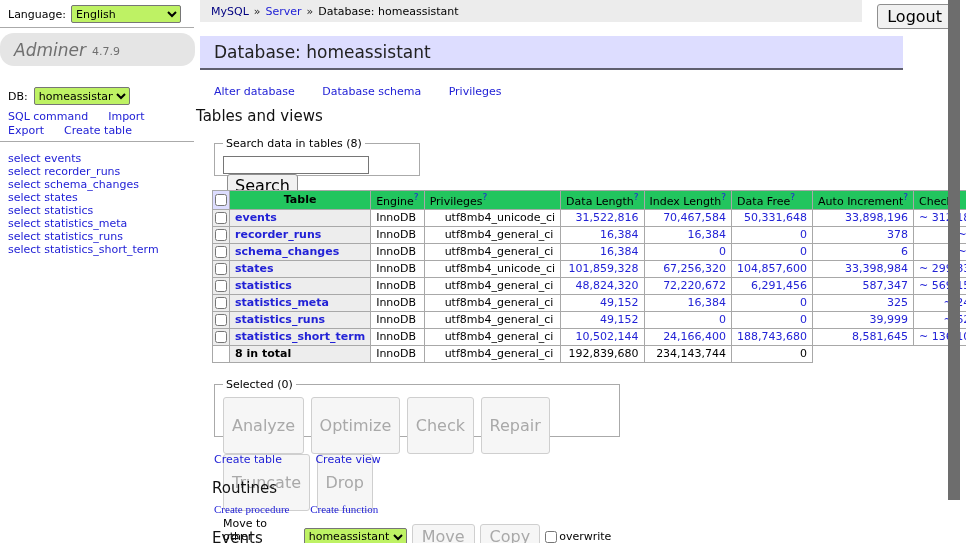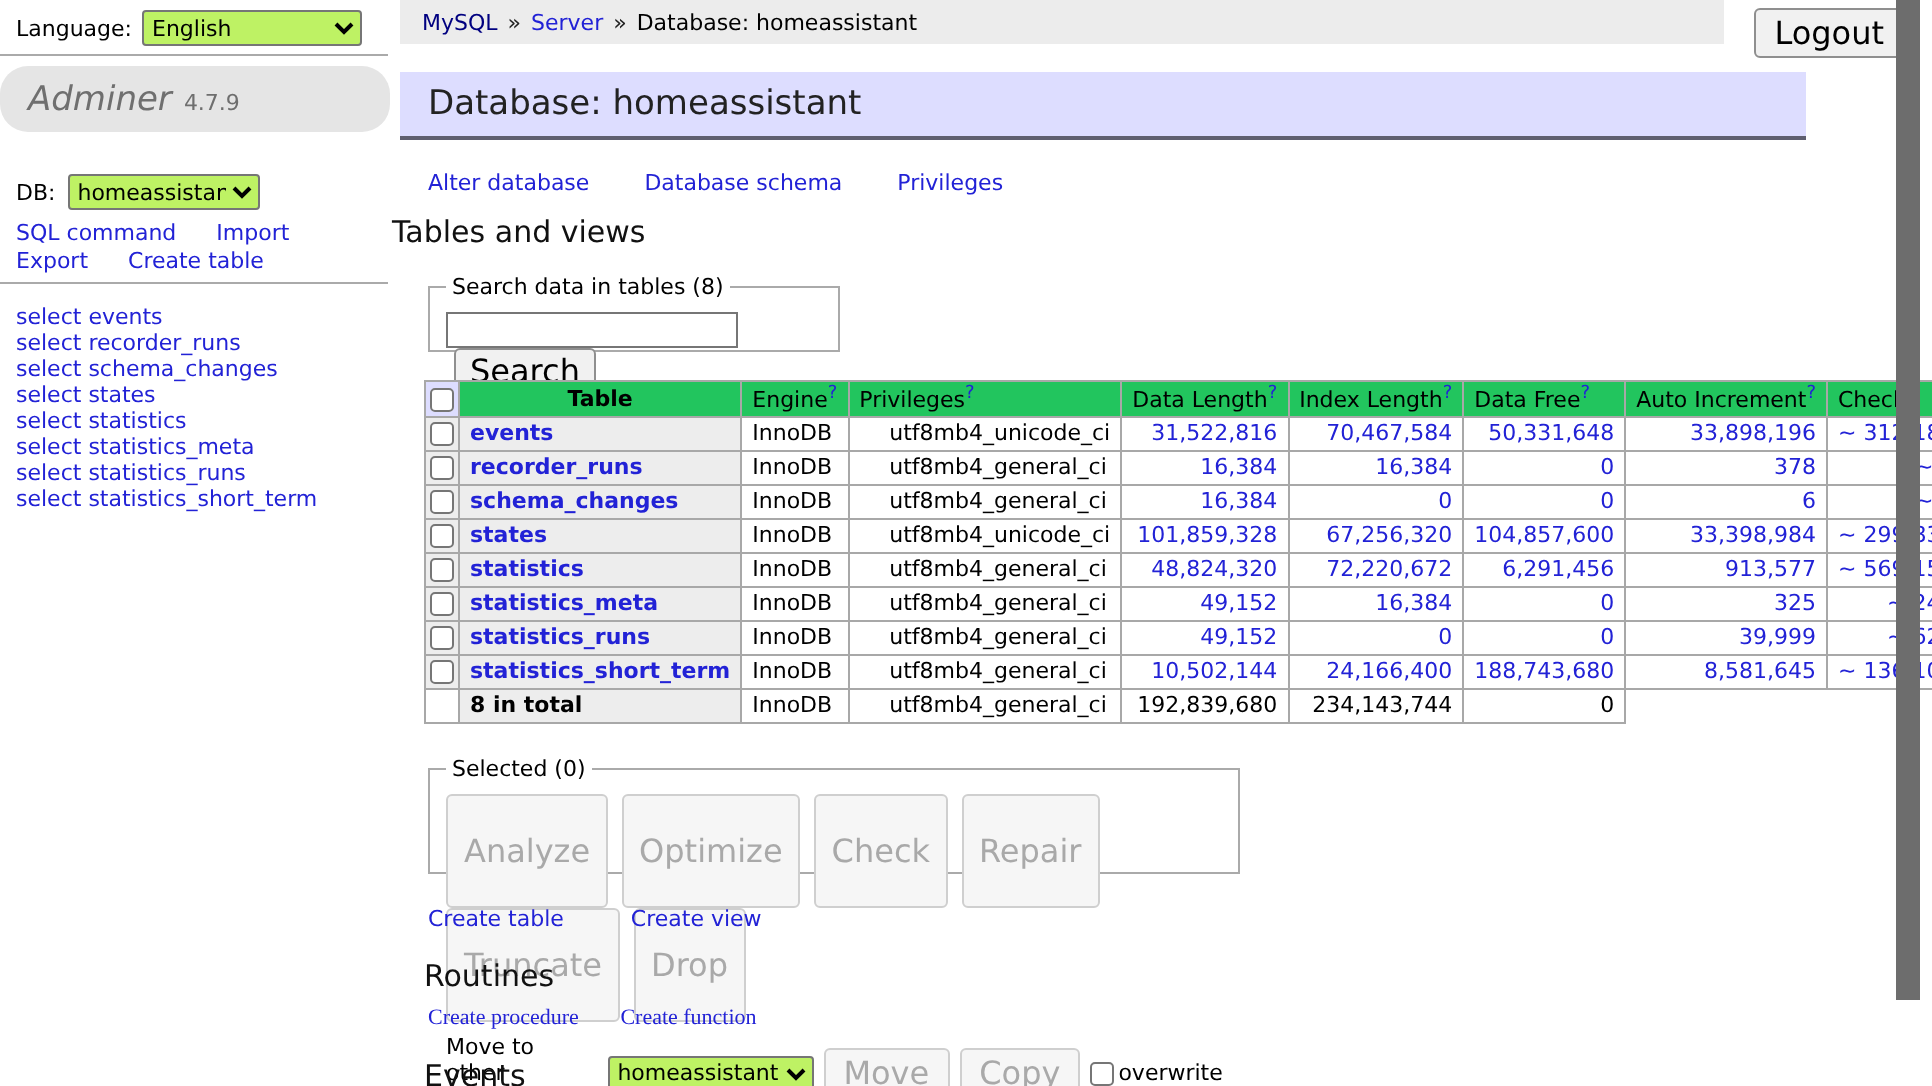--- a/index.html
+++ b/index.html
@@ -226,21 +226,21 @@
         <td class="c-rows num"><a>~ 299,833</a></td>
       </tr>
       <tr>
         <td class="chk"><input type="checkbox" style=""></td>
         <th class="rowname"><a>statistics</a></th>
         <td class="c-engine">InnoDB</td>
         <td class="c-coll">utf8mb4_general_ci</td>
         <td class="c-dl num"><a>48,824,320</a></td>
         <td class="c-il num"><a>72,220,672</a></td>
         <td class="c-df num"><a>6,291,456</a></td>
-        <td class="c-ai num"><a>913,577</a></td>
+        <td class="c-ai num"><a>587,347</a></td>
         <td class="c-rows num"><a>~ 569,159</a></td>
       </tr>
       <tr>
         <td class="chk"><input type="checkbox" style=""></td>
         <th class="rowname"><a>statistics_meta</a></th>
         <td class="c-engine">InnoDB</td>
         <td class="c-coll">utf8mb4_general_ci</td>
         <td class="c-dl num"><a>49,152</a></td>
         <td class="c-il num"><a>16,384</a></td>
         <td class="c-df num"><a>0</a></td>

